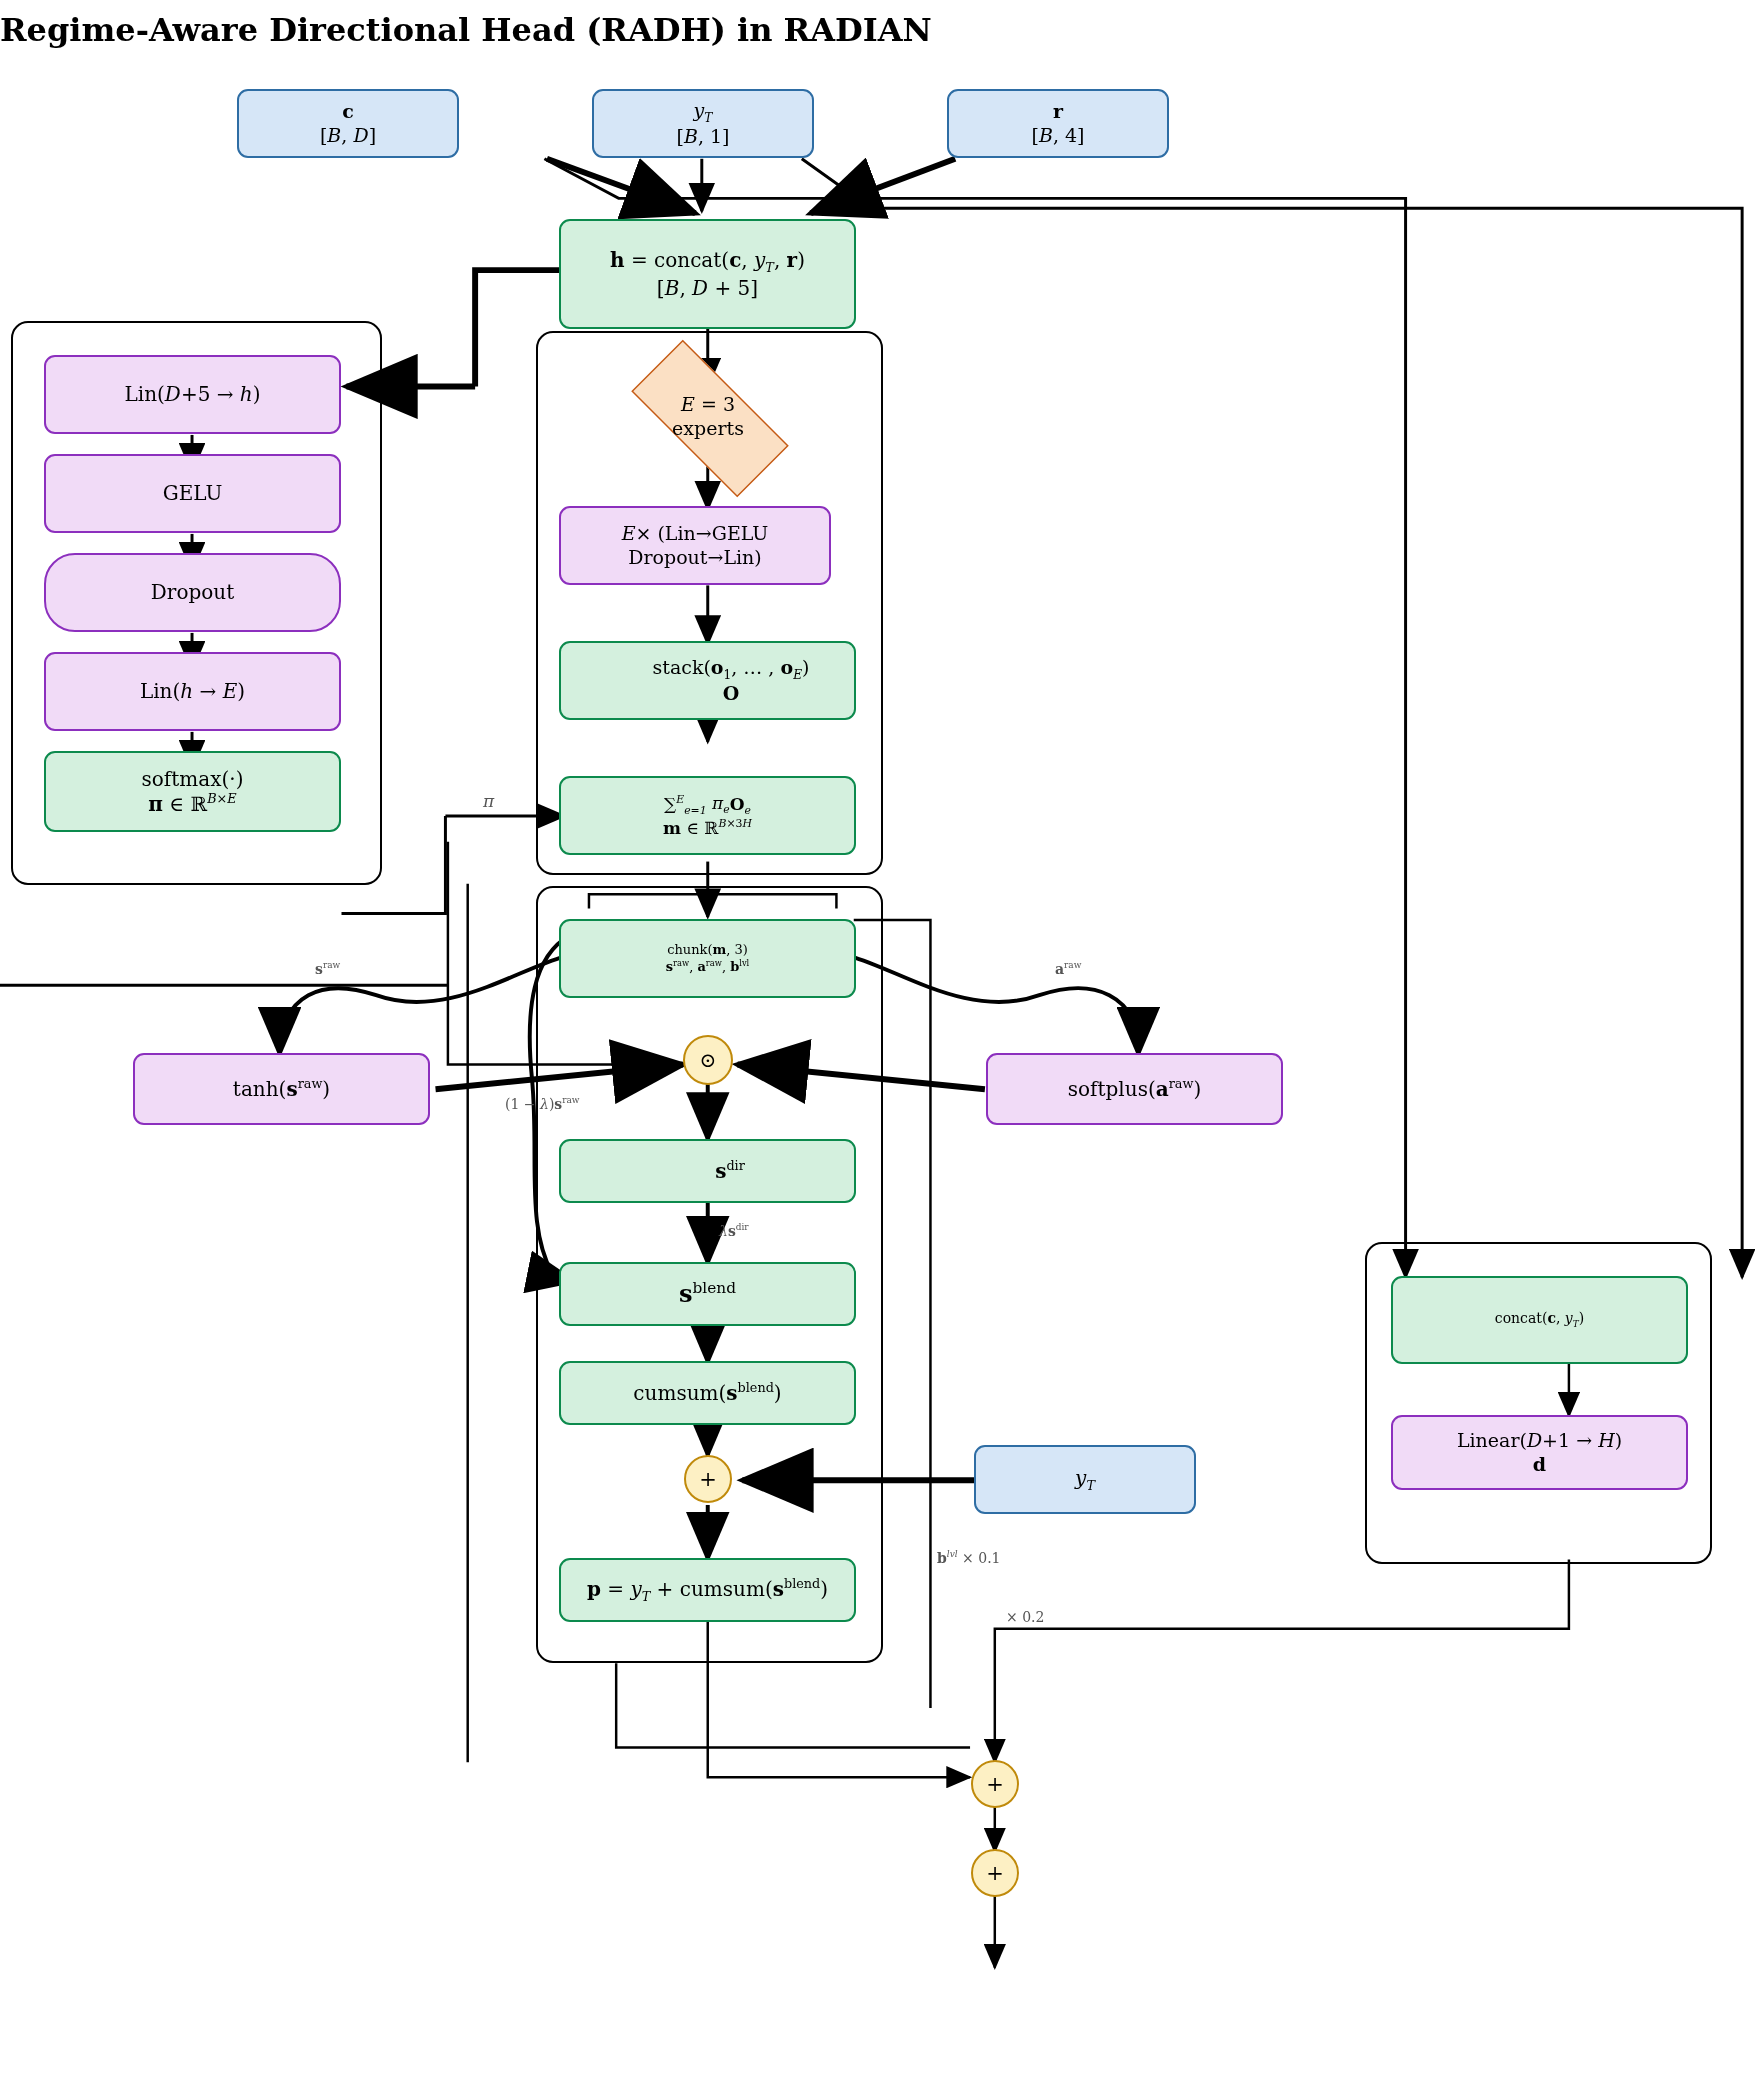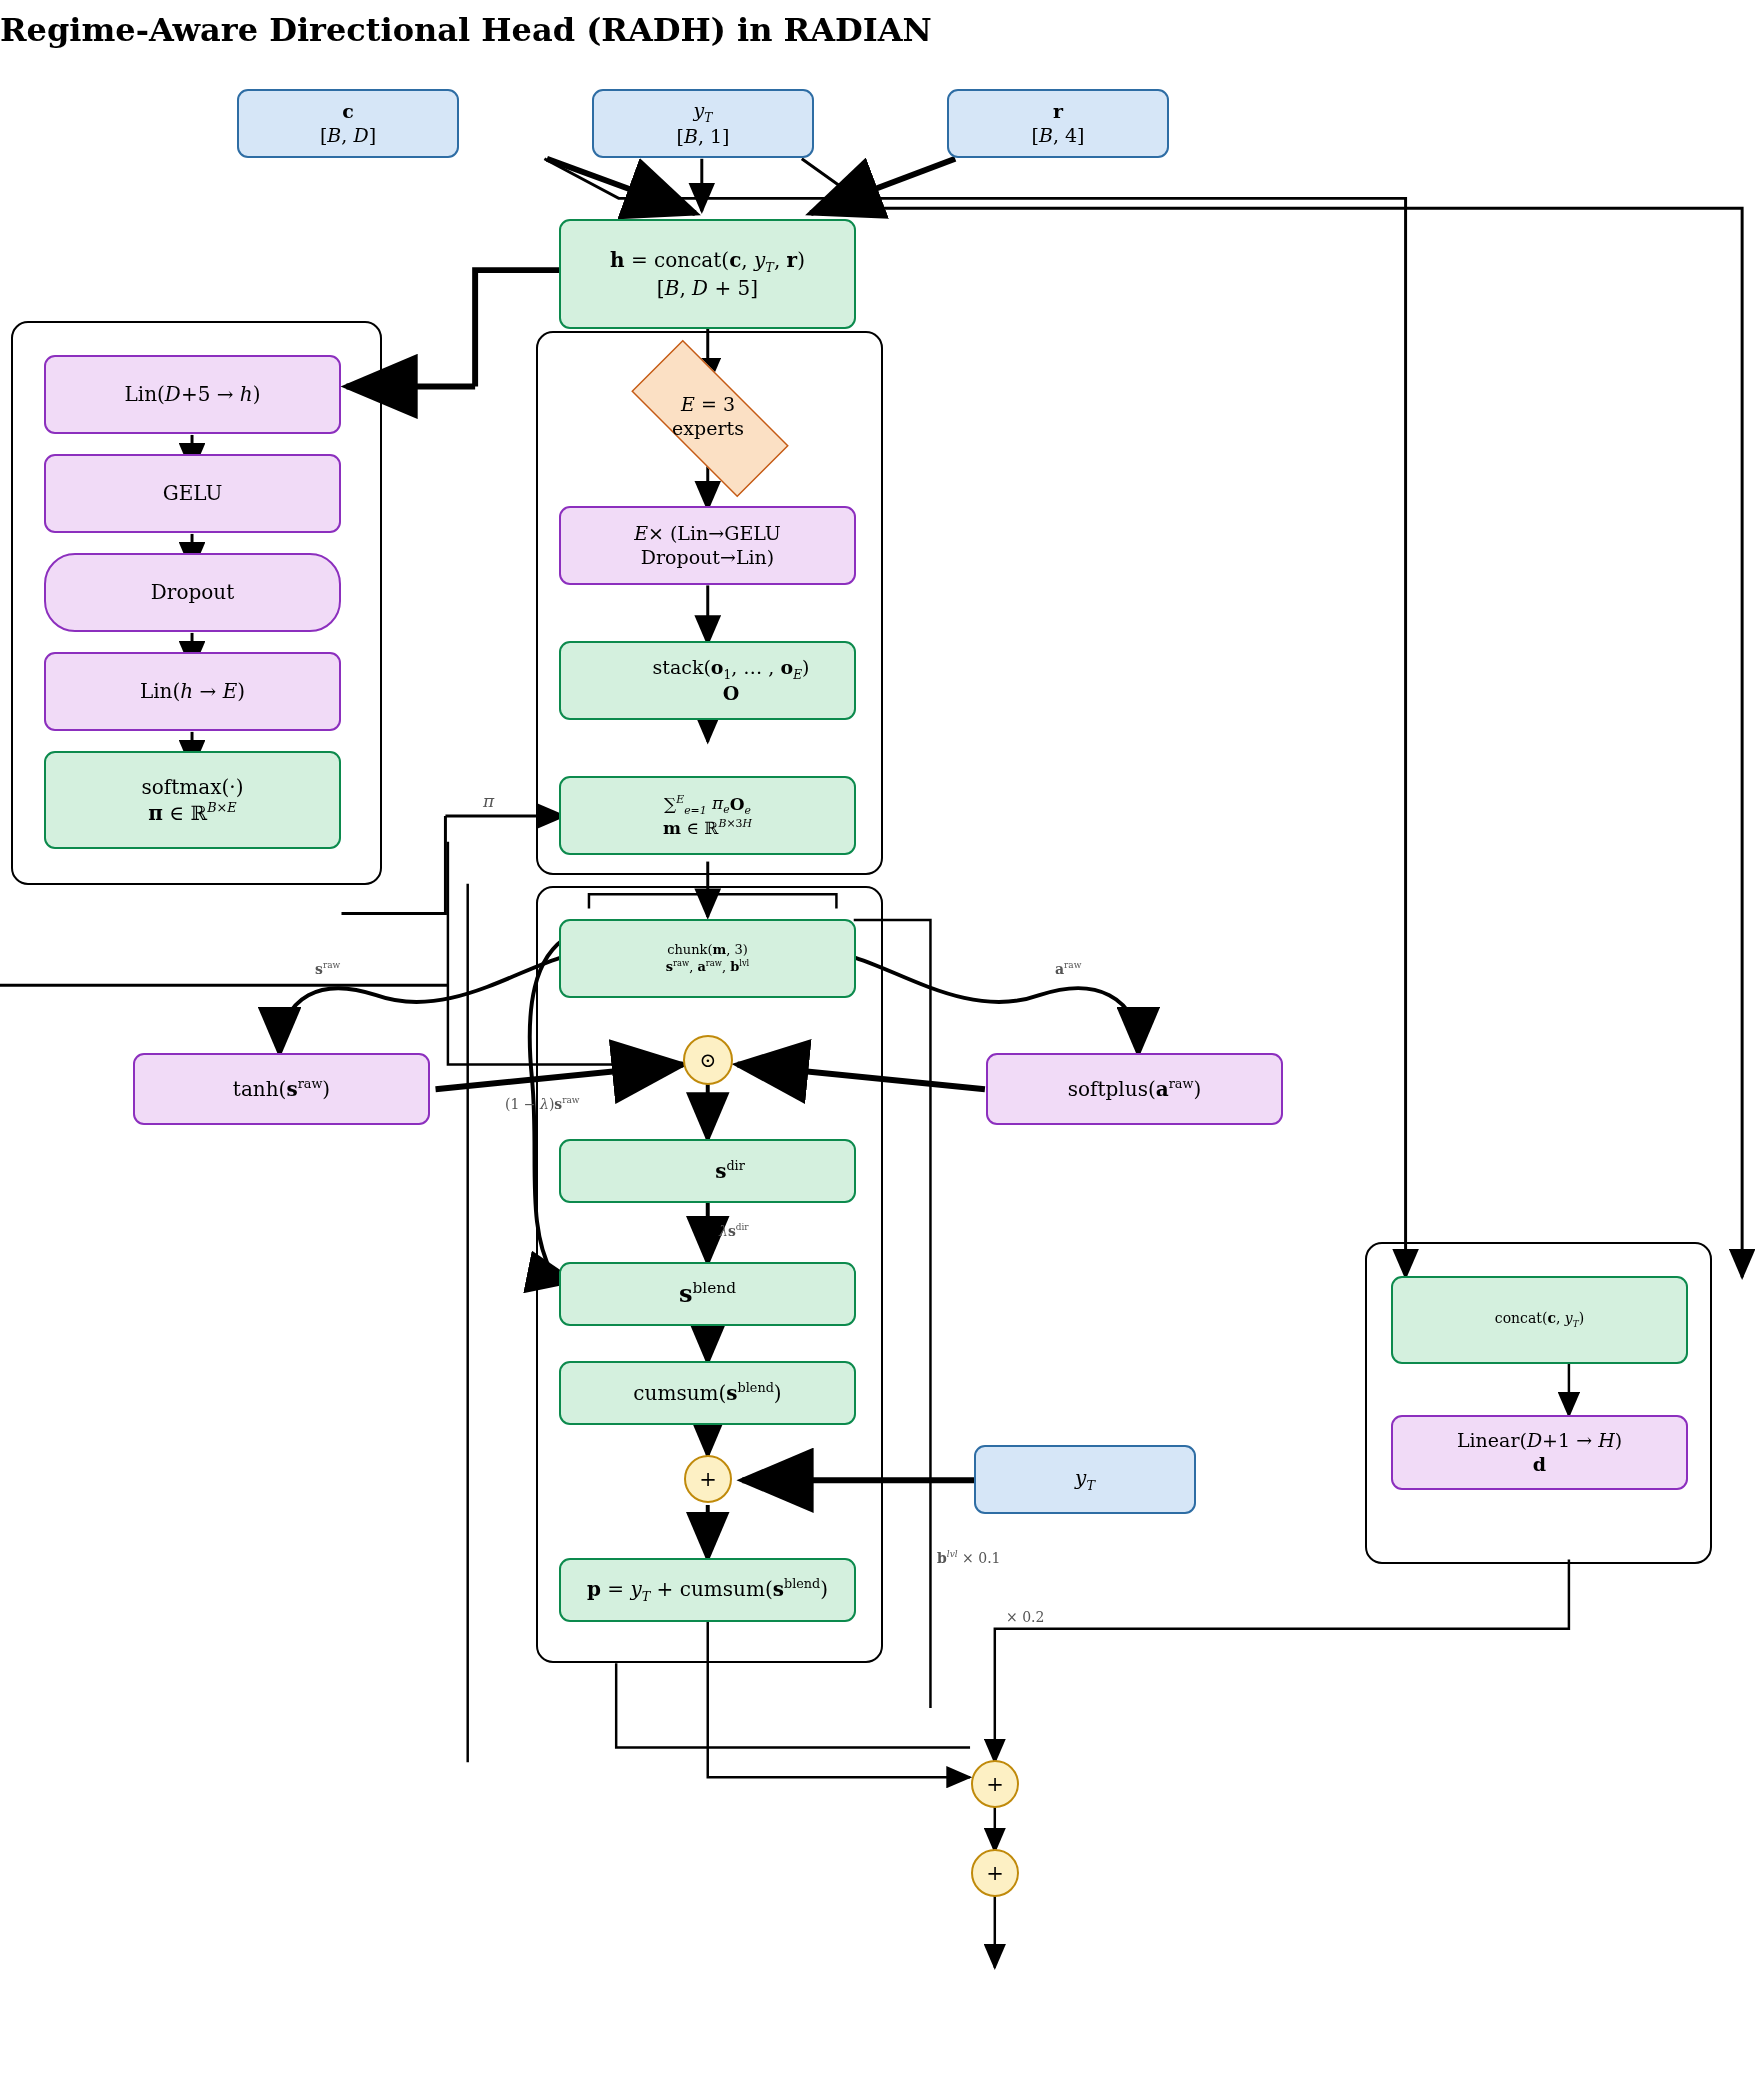--- a/index.html
+++ b/index.html
@@ -181,36 +181,36 @@
   </div>
   <div class="node purple" style="left:44px;top:454px;width:297px;height:79px;font-size:20px;">
     <span>GELU</span>
   </div>
   <div class="node purple" style="left:44px;top:553px;width:297px;height:79px;font-size:20px;border-radius:31px;">
     <span>Dropout</span>
   </div>
   <div class="node purple" style="left:44px;top:652px;width:297px;height:79px;font-size:20px;">
     <span>Lin(<span class="it">h</span> → <span class="it">E</span>)</span>
   </div>
-  <div class="node green" style="left:44px;top:751px;width:297px;height:98px;flex-direction:column;font-size:20px;">
+  <div class="node green" style="left:44px;top:751px;width:297px;height:81px;flex-direction:column;font-size:20px;">
     <div>softmax(·)</div>
     <div>
       <span class="bf">π</span> ∈ ℝ<sup><span class="it">B</span>×<span class="it">E</span></sup>
     </div>
   </div>
 
   <div class="diamond" style="left:604px;top:367px;width:208px;height:99px;font-size:19px;">
     <div class="dshape"></div>
     <div class="dtxt">
       <div><span class="it">E</span> = 3</div>
       <div>experts</div>
     </div>
   </div>
 
-  <div class="node purple" style="left:559px;top:506px;width:297px;height:79px;flex-direction:column;font-size:19px;">
+  <div class="node purple" style="left:559px;top:506px;width:272px;height:79px;flex-direction:column;font-size:19px;">
     <div><span class="it">E</span>×&nbsp;(Lin→GELU</div>
     <div>Dropout→Lin)</div>
   </div>
 
   <div class="node green" style="left:559px;top:641px;width:297px;height:79px;flex-direction:column;font-size:19px;padding-left:47px;">
     <div>stack(<span class="bf">o</span><sub>1</sub>, … , <span class="bf">o</span><sub class="it">E</sub>)</div>
     <div class="bf">O</div>
   </div>
 
   <div class="node green" style="left:559px;top:776px;width:297px;height:79px;flex-direction:column;font-size:17px;">

